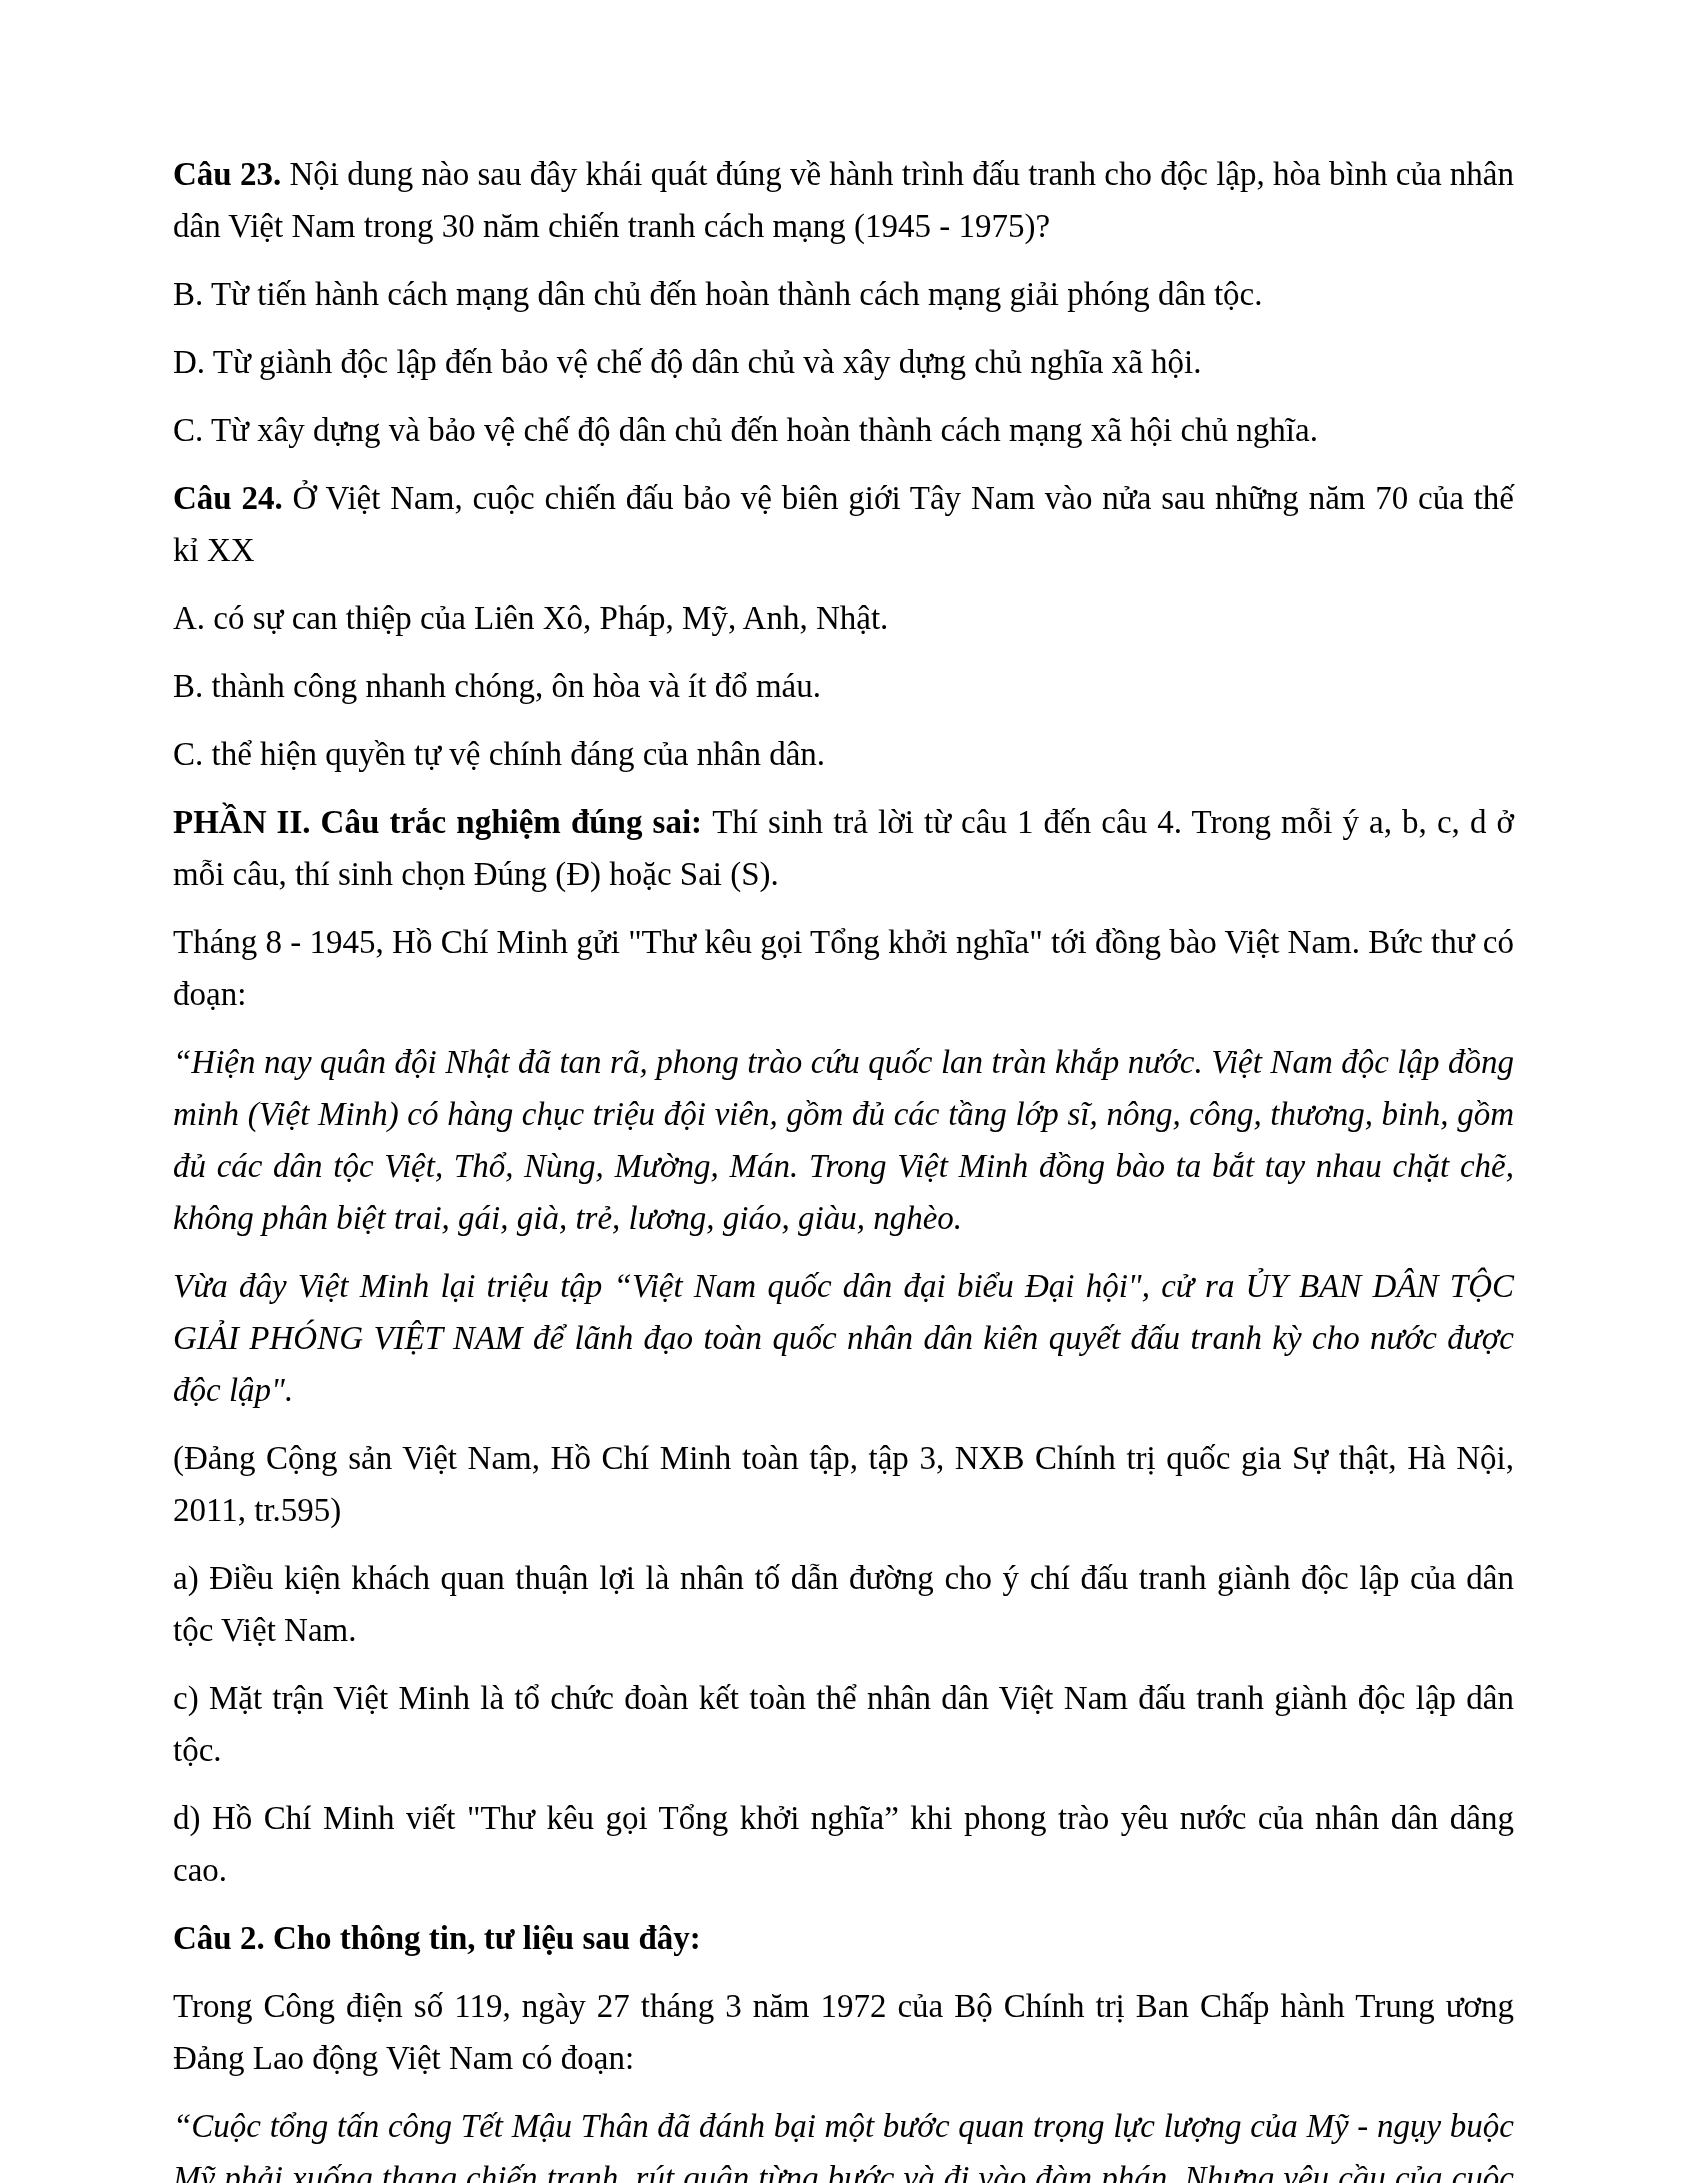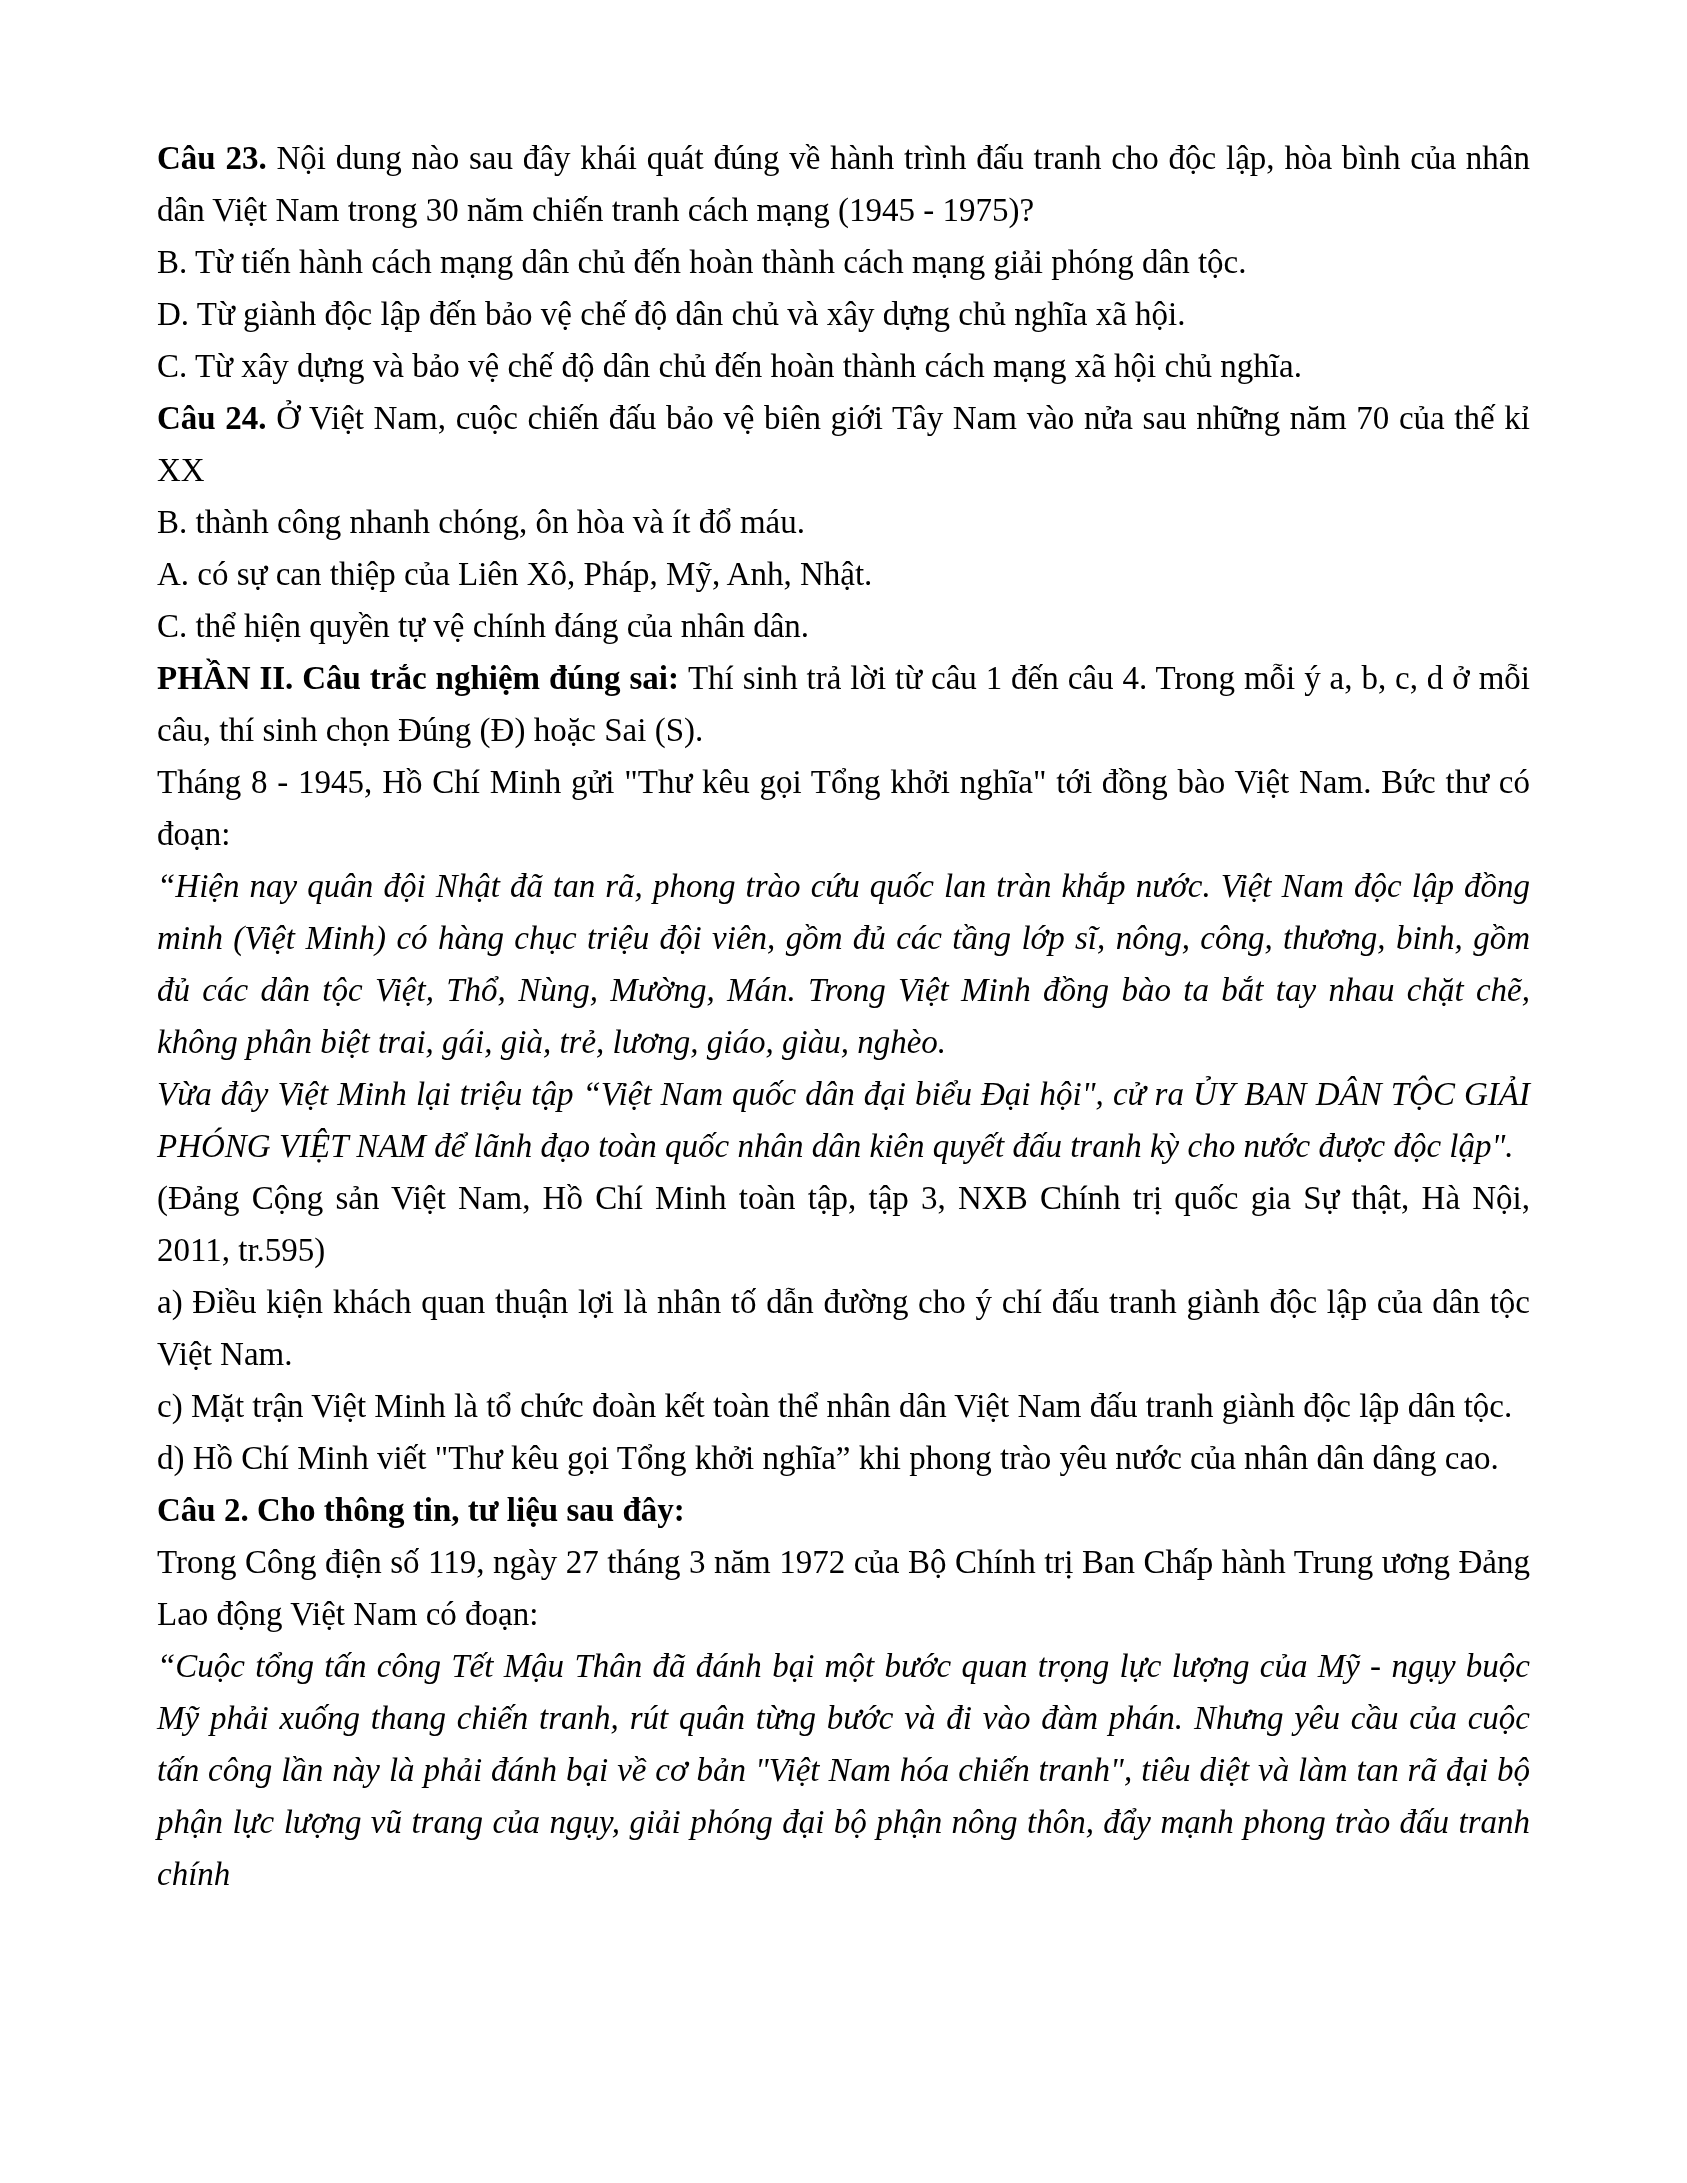--- a/index.html
+++ b/index.html
@@ -19,39 +19,39 @@
     height: 2183px;
     padding: 132px 157px 79px 157px;
     overflow: hidden;
     background: #ffffff;
   }
   .doc-body {
     font-size: 33px;
     line-height: 52px;
   }
   .para {
-    margin: 0;
+    margin: 16px;
     text-align: justify;
     text-justify: inter-word;
   }
   .bold { font-weight: bold; }
   .italic { font-style: italic; }
 </style>
 </head>
 <body>
 
 <div class="page">
   <div class="doc-body">
       <p class="para"><span class="bold">Câu 23. </span><span>Nội dung nào sau đây khái quát đúng về hành trình đấu tranh cho độc lập, hòa bình của nhân dân Việt Nam trong 30 năm chiến tranh cách mạng (1945 - 1975)?</span></p>
       <p class="para"><span>B. Từ tiến hành cách mạng dân chủ đến hoàn thành cách mạng giải phóng dân tộc.</span></p>
       <p class="para"><span>D. Từ giành độc lập đến bảo vệ chế độ dân chủ và xây dựng chủ nghĩa xã hội.</span></p>
       <p class="para"><span>C. Từ xây dựng và bảo vệ chế độ dân chủ đến hoàn thành cách mạng xã hội chủ nghĩa.</span></p>
       <p class="para"><span class="bold">Câu 24. </span><span>Ở Việt Nam, cuộc chiến đấu bảo vệ biên giới Tây Nam vào nửa sau những năm 70 của thế kỉ XX</span></p>
+      <p class="para"><span>A. có sự can thiệp của Liên Xô, Pháp, Mỹ, Anh, Nhật.</span></p>
       <p class="para"><span>B. thành công nhanh chóng, ôn hòa và ít đổ máu.</span></p>
-      <p class="para"><span>A. có sự can thiệp của Liên Xô, Pháp, Mỹ, Anh, Nhật.</span></p>
       <p class="para"><span>C. thể hiện quyền tự vệ chính đáng của nhân dân.</span></p>
       <p class="para"><span class="bold">PHẦN II. Câu trắc nghiệm đúng sai: </span><span>Thí sinh trả lời từ câu 1 đến câu 4. Trong mỗi ý a, b, c, d ở mỗi câu, thí sinh chọn Đúng (Đ) hoặc Sai (S).</span></p>
       <p class="para"><span>Tháng 8 - 1945, Hồ Chí Minh gửi "Thư kêu gọi Tổng khởi nghĩa" tới đồng bào Việt Nam. Bức thư có đoạn:</span></p>
       <p class="para"><span class="italic">“Hiện nay quân đội Nhật đã tan rã, phong trào cứu quốc lan tràn khắp nước. Việt Nam độc lập đồng minh (Việt Minh) có hàng chục triệu đội viên, gồm đủ các tầng lớp sĩ, nông, công, thương, binh, gồm đủ các dân tộc Việt, Thổ, Nùng, Mường, Mán. Trong Việt Minh đồng bào ta bắt tay nhau chặt chẽ, không phân biệt trai, gái, già, trẻ, lương, giáo, giàu, nghèo.</span></p>
       <p class="para"><span class="italic">Vừa đây Việt Minh lại triệu tập “Việt Nam quốc dân đại biểu Đại hội", cử ra ỦY BAN DÂN TỘC GIẢI PHÓNG VIỆT NAM để lãnh đạo toàn quốc nhân dân kiên quyết đấu tranh kỳ cho nước được độc lập".</span></p>
       <p class="para"><span>(Đảng Cộng sản Việt Nam, Hồ Chí Minh toàn tập, tập 3, NXB Chính trị quốc gia Sự thật, Hà Nội, 2011, tr.595)</span></p>
       <p class="para"><span>a) Điều kiện khách quan thuận lợi là nhân tố dẫn đường cho ý chí đấu tranh giành độc lập của dân tộc Việt Nam.</span></p>
       <p class="para"><span>c) Mặt trận Việt Minh là tổ chức đoàn kết toàn thể nhân dân Việt Nam đấu tranh giành độc lập dân tộc.</span></p>
       <p class="para"><span>d) Hồ Chí Minh viết "Thư kêu gọi Tổng khởi nghĩa” khi phong trào yêu nước của nhân dân dâng cao.</span></p>
       <p class="para"><span class="bold">Câu 2. Cho thông tin, tư liệu sau đây:</span></p>

